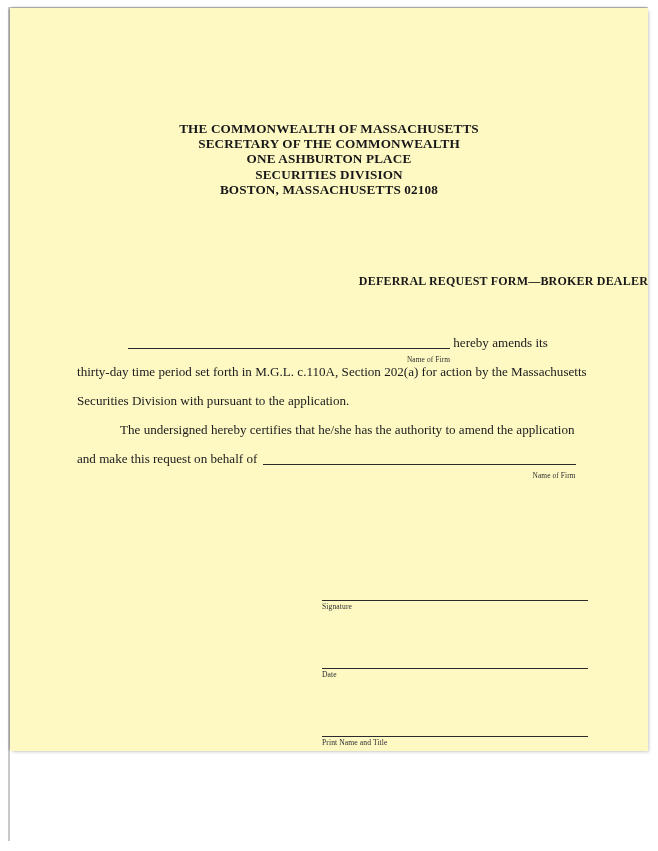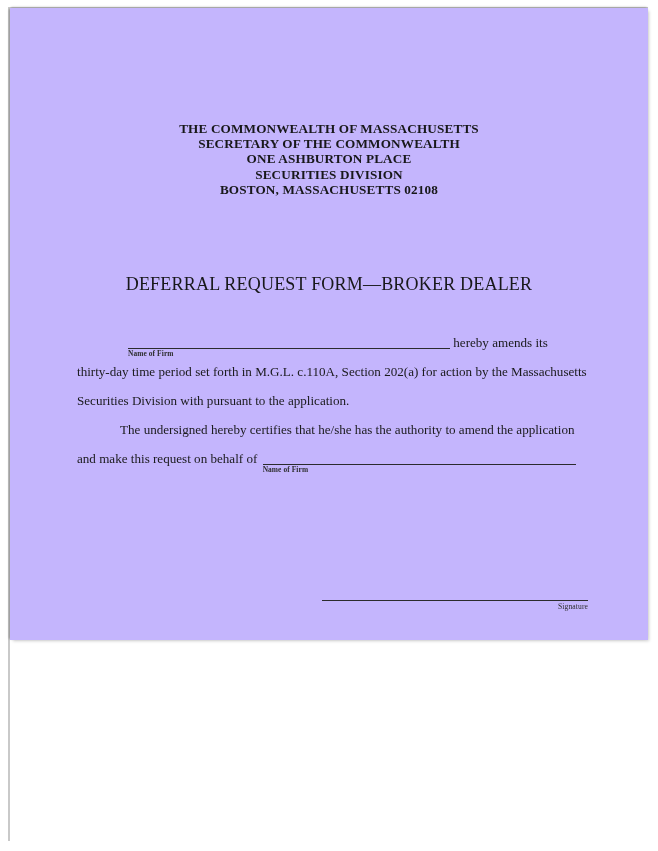--- a/index.html
+++ b/index.html
@@ -20,22 +20,22 @@
     height: 851px;
     background: #ffffff;
   }
 
   
   #page {
     position: absolute;
     left: 10px;
     top: 8px;
     width: 638px;
-    height: 632px;
-    background: #c4b5fd;
+    height: 743px;
+    background: #fef9c3;
     box-shadow: -2px 0 2px -1px rgba(0,0,0,0.28),
                  0 -2px 2px -1px rgba(0,0,0,0.22),
                  2px 2px 3px -1px rgba(0,0,0,0.20);
     overflow: hidden;
   }
 
   .page-edge-shade {
     position: absolute;
     background: #c9c9c9;
   }
@@ -56,23 +56,23 @@
     color: #18181a;
   }
   #letterhead .lh-line { display: block; white-space: nowrap; }
 
   
   #form-title {
     position: absolute;
     left: 0;
     top: 266px;
     width: 638px;
-    text-align: center;
-    font-weight: normal;
-    font-size: 18px;
+    text-align: right;
+    font-weight: bold;
+    font-size: 12px;
     letter-spacing: 0.2px;
     color: #18181a;
     white-space: nowrap;
   }
 
   
   #body-copy {
     position: absolute;
     left: 67px;
     top: 320px;
@@ -93,29 +93,29 @@
     position: relative;
     border-bottom: 1px solid #2b2b2d;
     height: 14px;
     vertical-align: -2px;
   }
   .rule-firm-1 { width: 322px; margin-left: 51px; }
   .rule-firm-2 { width: 313px; margin-left: 2px; }
 
   .rule-caption {
     position: absolute;
-    top: 15px;
+    top: 21px;
     left: 0;
     width: 100%;
-    text-align: left;
+    text-align: right;
     font-size: 7.4px;
     letter-spacing: 0.1px;
     line-height: 9px;
     color: #2d2d2f;
-    font-weight: bold;
+    font-weight: normal;
   }
 
   
   #signature-block {
     position: absolute;
     left: 312px;
     top: 579px;
     width: 266px;
   }
   .sig-slot {
@@ -127,21 +127,21 @@
     top: 13px;
     left: 0;
     width: 266px;
     border-bottom: 1px solid #2b2b2d;
   }
   .sig-caption {
     position: absolute;
     top: 15px;
     left: 0;
     width: 266px;
-    text-align: right;
+    text-align: left;
     font-size: 7.6px;
     letter-spacing: 0.1px;
     color: #2d2d2f;
   }
 </style>
 </head>
 <body>
 
 <div id="viewport">
 

